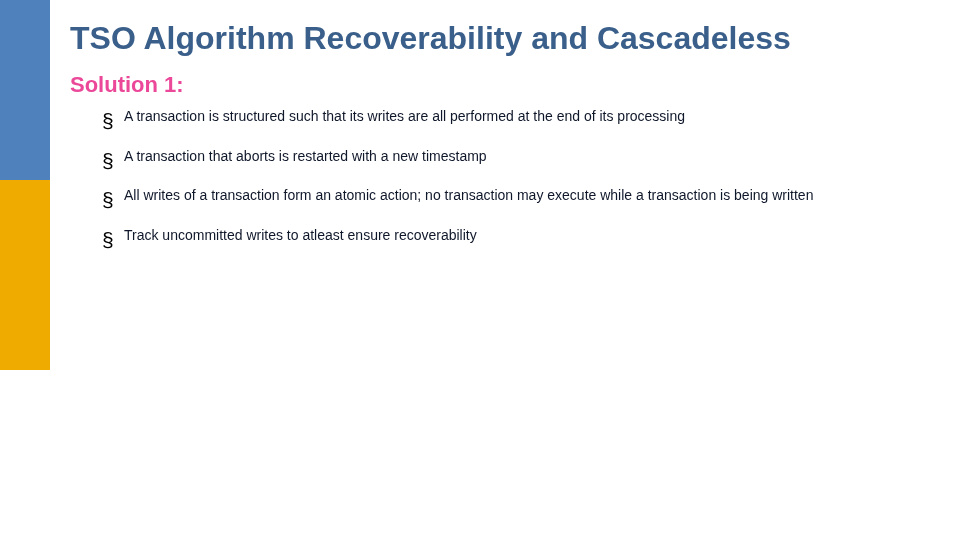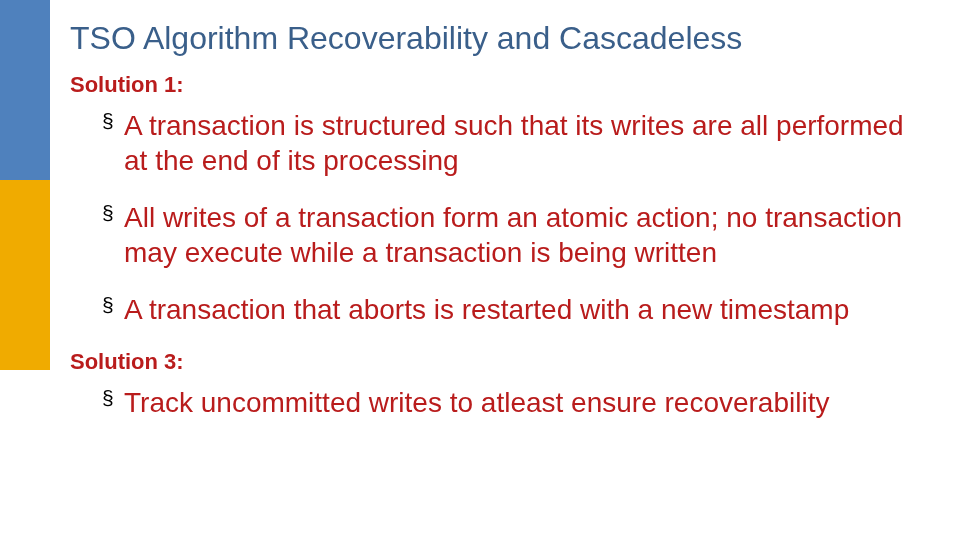--- a/index.html
+++ b/index.html
@@ -27,41 +27,41 @@
     right: 0;
     top: 0;
     bottom: 0;
     padding: 0 30px 0 20px;
     box-sizing: border-box;
   }
 
   .title {
     font-size: 32px;
     color: #3a5f8a;
-    font-weight: 400;
+    font-weight: 700;
     margin: 18px 0 14px 0;
     line-height: 1.25;
   }
 
   .heading {
     font-size: 22px;
     font-weight: 700;
-    color: #b91c1c;
+    color: #ec4899;
     margin: 14px 0 10px 0;
   }
 
   ul.bullets {
     list-style: none;
     padding: 0 0 0 32px;
     margin: 0 0 8px 0;
   }
   ul.bullets li {
     position: relative;
-    font-size: 28px;
-    color: #b91c1c;
+    font-size: 14px;
+    color: #0f172a;
     line-height: 1.25;
     margin: 0 0 22px 0;
     padding-left: 22px;
   }
   ul.bullets li::before {
     content: "§";
     position: absolute;
     left: 0;
     top: 0;
     color: #000;
@@ -75,23 +75,22 @@
 <div class="side-stripe stripe-yellow"></div>
 <div class="side-stripe stripe-white"></div>
 
 <div class="content">
 
   <div class="title">TSO Algorithm Recoverability and Cascadeless</div>
 
   <div class="heading">Solution 1:</div>
   <ul class="bullets">
     <li>A transaction is structured such that its writes are all performed at the end of its processing</li>
+    <li>A transaction that aborts is restarted with a new timestamp</li>
     <li>All writes of a transaction form an atomic action; no transaction may execute while a transaction is being written</li>
-    <li>A transaction that aborts is restarted with a new timestamp</li>
   </ul>
 
 
-  <div class="heading">Solution 3:</div>
   <ul class="bullets">
     <li>Track uncommitted writes to atleast ensure recoverability</li>
   </ul>
 
 </div>
 
 </body></html>

